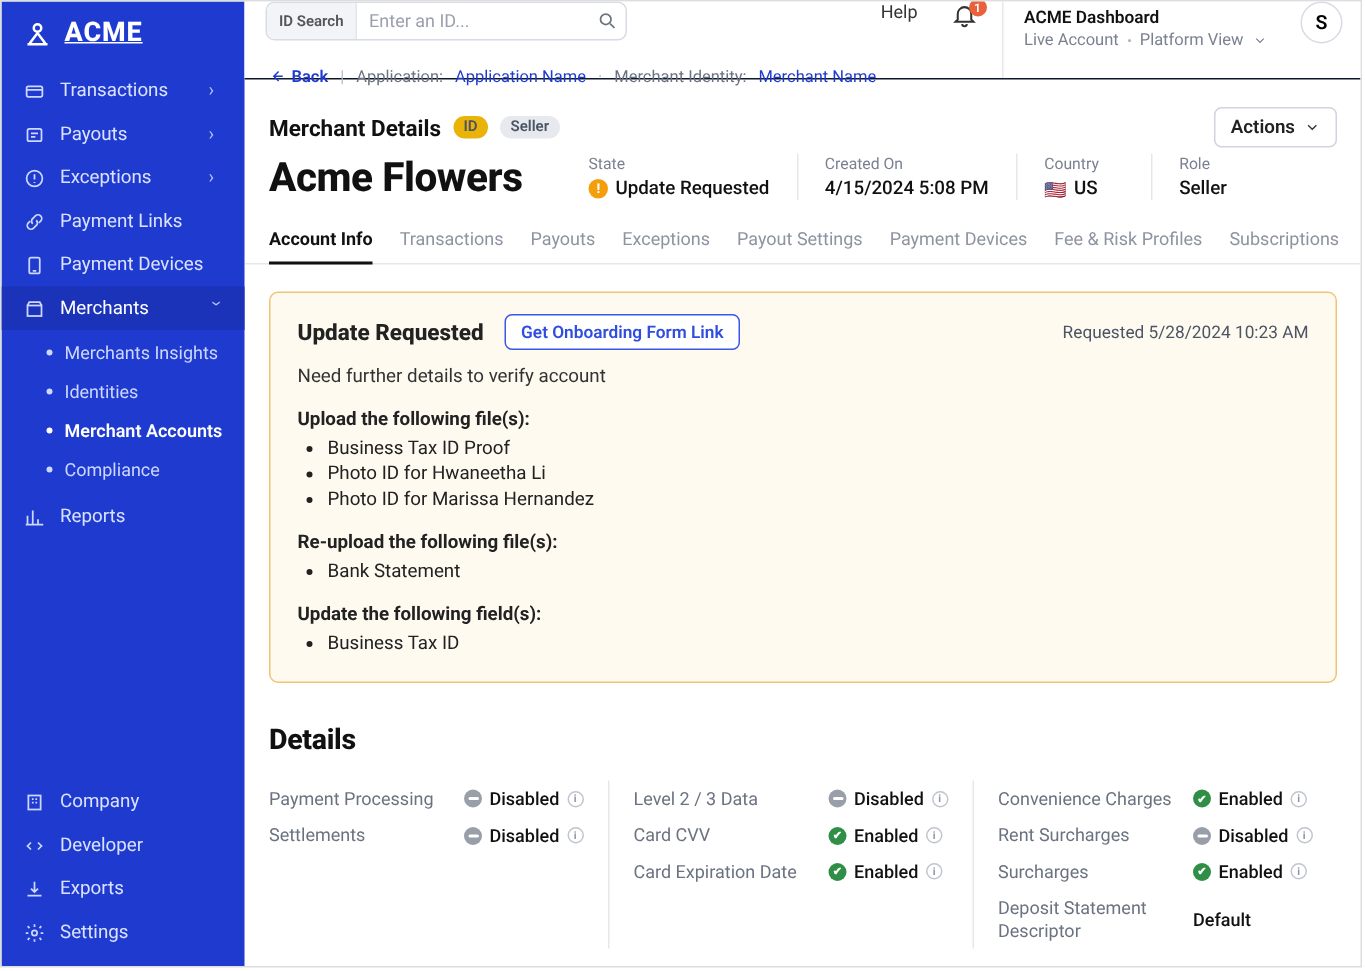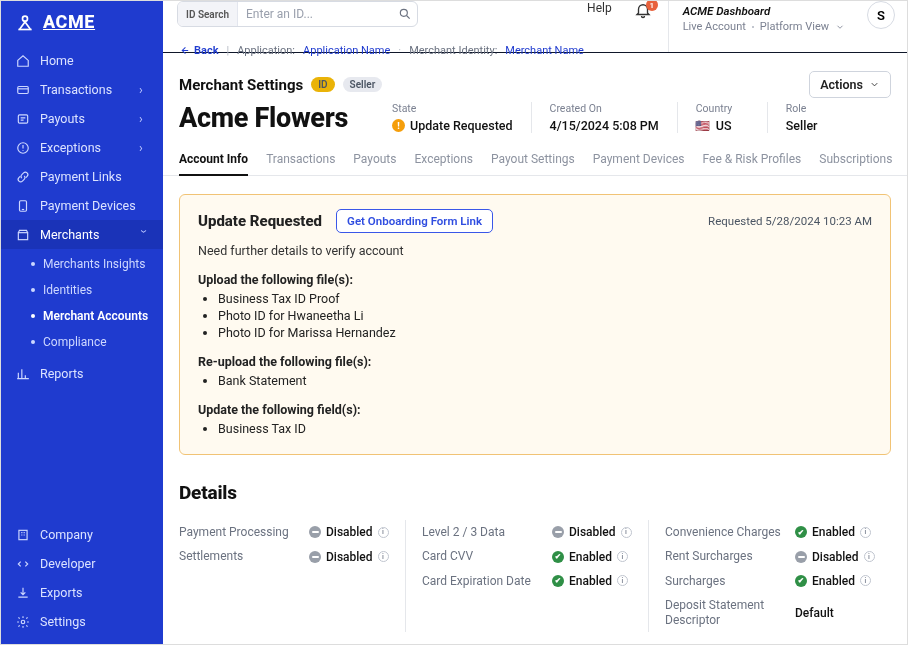--- a/index.html
+++ b/index.html
@@ -30,21 +30,21 @@
   .search-wrap { display:flex; align-items:center; border:1px solid #d7dbe3; border-radius:6px; height:26px; margin-left:14px; overflow:hidden; }
   .search-tag { font-size:10px; background:#f3f4f8; padding:0 8px; height:100%; display:flex; align-items:center; border-right:1px solid #e3e6ee; color:#555; font-weight:600; }
   .search-input { border:none; outline:none; font-size:12px; padding:0 8px; width:155px; height:100%; color:#333; }
   .search-input::placeholder { color:#9aa0ad; }
   .search-icon { width:24px; display:flex; align-items:center; justify-content:center; color:#6b7280; }
   .top-spacer { flex:1; }
   .top-help { font-size:12px; color:#333; padding:0 12px; cursor:pointer; }
   .bell-wrap { position:relative; padding:0 10px; cursor:pointer; }
   .notif-badge { position:absolute; top:-2px; right:4px; background:#e8613c; color:#fff; font-size:8px; font-weight:600; width:12px; height:12px; border-radius:50%; display:flex; align-items:center; justify-content:center; }
   .ctx-box { border-left:1px solid #e5e7eb; padding:3px 14px 3px 14px; margin-left:6px; font-size:11px; line-height:1.35; color:#333; }
-  .ctx-box .title { font-weight:600; font-size:11.5px; color:#111;font-style:italic; }
+  .ctx-box .title { font-weight:600; font-size:11.5px; color:#111; }
   .ctx-box .sub { color:#7b8191; display:flex; align-items:center; gap:6px; }
   .ctx-box .sub .dot-sep { width:2px; height:2px; background:#aeb3bf; border-radius:50%; }
   .avatar { width:28px; height:28px; border:1px solid #d7dbe3; border-radius:50%; display:flex; align-items:center; justify-content:center; font-weight:600; font-size:13px; margin:0 12px 0 8px; cursor:pointer; }
 
   
   .content { position:absolute; left:162px; right:0; top:36px; bottom:0; overflow:auto; }
 
   .breadcrumbs-row { display:flex; align-items:center; gap:8px; padding:7px 16px 0 16px; font-size:11px; color:#6b7280; }
   .back-link { color:#1f3bcf; font-weight:600; display:flex; align-items:center; gap:4px; cursor:pointer; }
   .bc-sep { color:#b5b9c3; }
@@ -120,28 +120,20 @@
           <path d="M4 21 H20"></path>
         </svg>
     </span>
     <span class="logo-text">ACME</span>
   </div>
 
   <div class="nav">
     <div class="nav-item">
       <span class="ic">
           <svg viewBox="0 0 24 24" width="14" height="14" fill="none" stroke="currentColor" stroke-width="2">
-            <path d="M3 11 L12 3 L21 11 V21 H3 Z"></path>
-          </svg>
-        </span>
-      <span class="lbl">Home</span>
-    </div>
-    <div class="nav-item">
-      <span class="ic">
-          <svg viewBox="0 0 24 24" width="14" height="14" fill="none" stroke="currentColor" stroke-width="2">
             <rect x="3" y="6" width="18" height="12" rx="2"></rect>
             <path d="M3 10 H21"></path>
           </svg>
         </span>
       <span class="lbl">Transactions</span>
       <span class="chev">›</span>
     </div>
     <div class="nav-item">
       <span class="ic">
           <svg viewBox="0 0 24 24" width="14" height="14" fill="none" stroke="currentColor" stroke-width="2">
@@ -303,21 +295,21 @@
     <span class="bc-sep">|</span>
     <span class="bc-label">Application:</span>
     <span class="bc-link">Application Name</span>
     <span class="bc-sep">·</span>
     <span class="bc-label">Merchant Identity:</span>
     <span class="bc-link">Merchant Name</span>
   </div>
 
   <div class="header-row">
     <div class="ma-row">
-      <span class="ma-title">Merchant Settings</span>
+      <span class="ma-title">Merchant Details</span>
       <span class="pill id">ID</span>
       <span class="pill seller">Seller</span>
     </div>
     <div class="actions-btn">
       <span>Actions</span>
       <svg viewBox="0 0 24 24" width="11" height="11" fill="none" stroke="#333" stroke-width="2">
           <path d="M6 9 L12 15 L18 9"></path>
         </svg>
     </div>
   </div>

